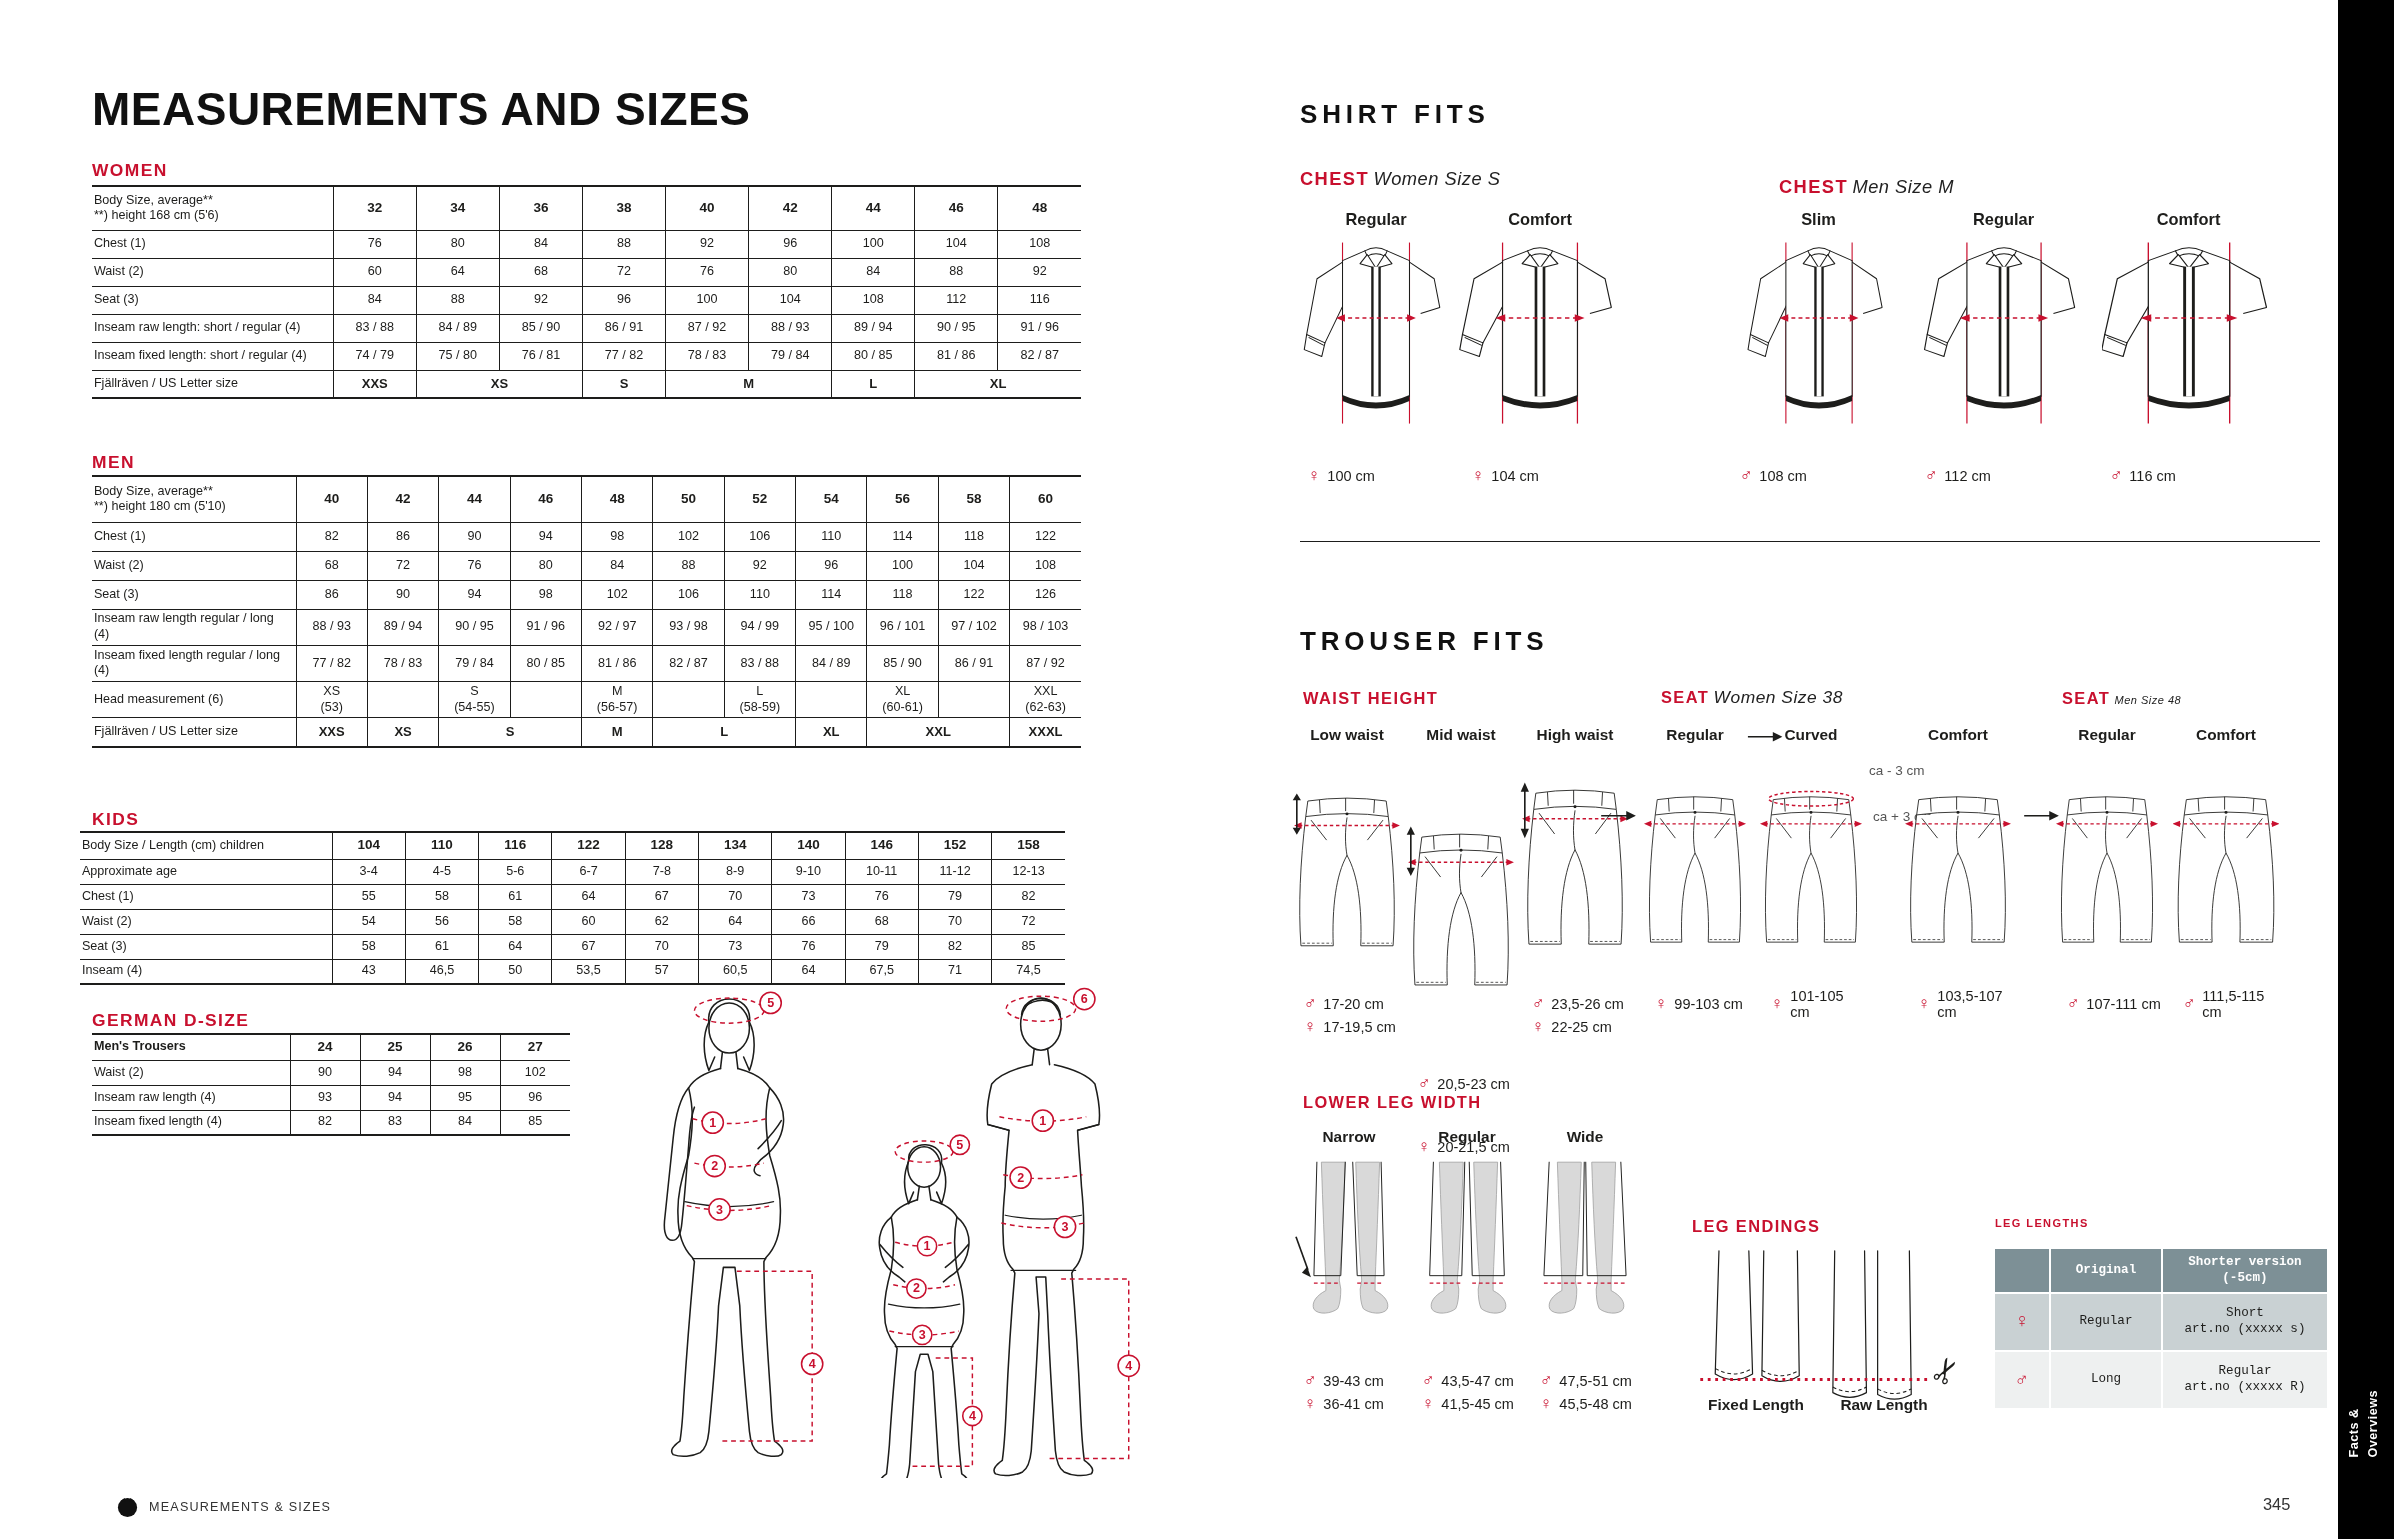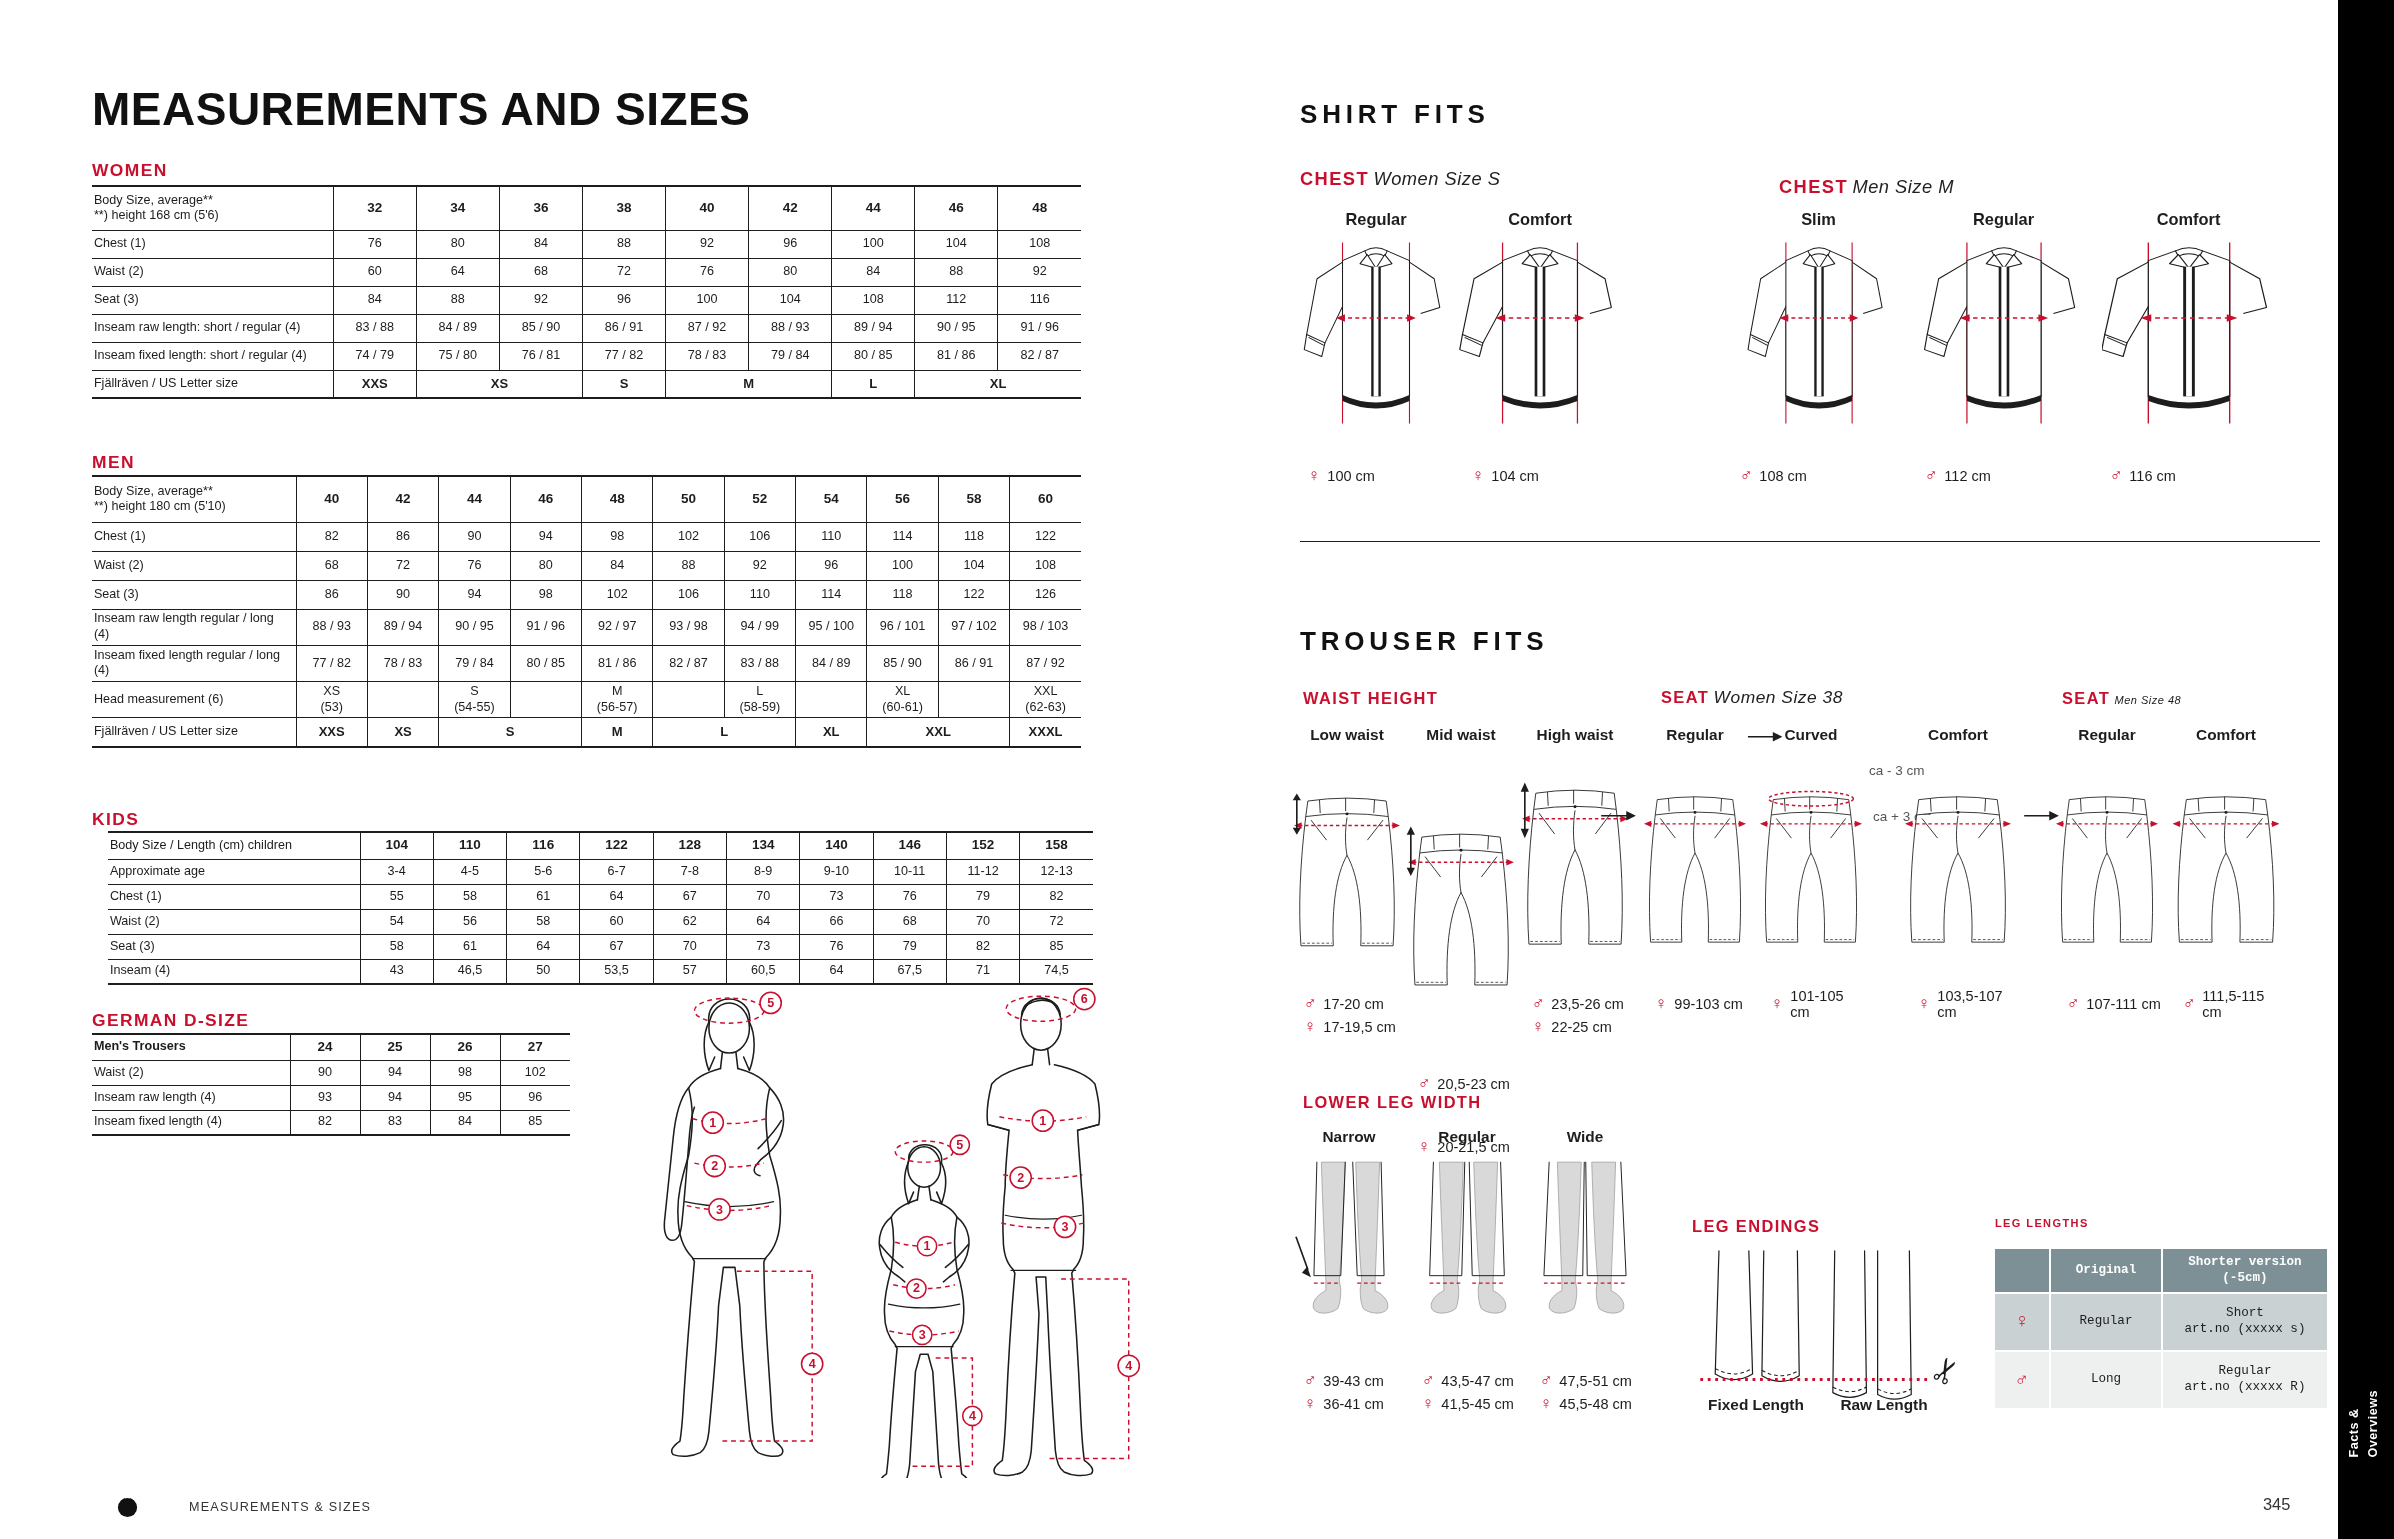--- a/index.html
+++ b/index.html
@@ -650,21 +650,21 @@
             <div>XXL</div>
           </td>
           <td class="val ls" colspan="1">
             <div>XXXL</div>
           </td>
         </tr>
       </tbody>
     </table>
 
   <div class="abs tsec" style="left:92px;top:809px;">KIDS</div>
-  <table class="abs sizetable" style="left: 108px; top: 831px; width: 985px;">
+  <table class="abs sizetable" style="left: 80px; top: 831px; width: 985px;">
       <colgroup>
         <col style="width: 251px;">
         <col style="width: 73px;">
         <col style="width: 73px;">
         <col style="width: 73px;">
         <col style="width: 73px;">
         <col style="width: 73px;">
         <col style="width: 73px;">
         <col style="width: 73px;">
         <col style="width: 73px;">
@@ -1372,20 +1372,20 @@
             <div>art.no (xxxxx R)</div>
           </td>
     </tr>
   </tbody>
     </table>
 
   <svg class="abs" style="left:116px;top:1495px;" width="23" height="23" viewBox="0 0 24 24">
     <circle cx="12" cy="13" r="10" fill="#111"></circle>
     <path d="M5,6 L9,3 L10,7 Z M19,6 L15,3 L14,7 Z" fill="#111"></path>
   </svg>
-  <div class="abs footer" style="left:149px;top:1500px;margin-left:40px;">MEASUREMENTS &amp; SIZES</div>
+  <div class="abs footer" style="left:149px;top:1500px;">MEASUREMENTS &amp; SIZES</div>
   <div class="abs pagenum" style="left:2263px;top:1495px;">345</div>
 
   <div class="rightbar"></div>
   <div class="sidetab"><span>Facts &amp;</span><br><span>Overviews</span></div>
 
 </div>
 
 
 </body></html>

